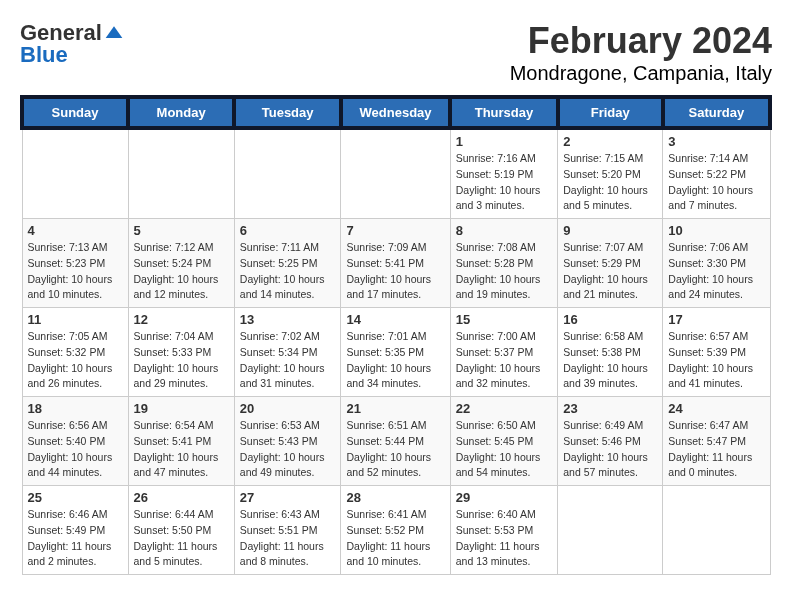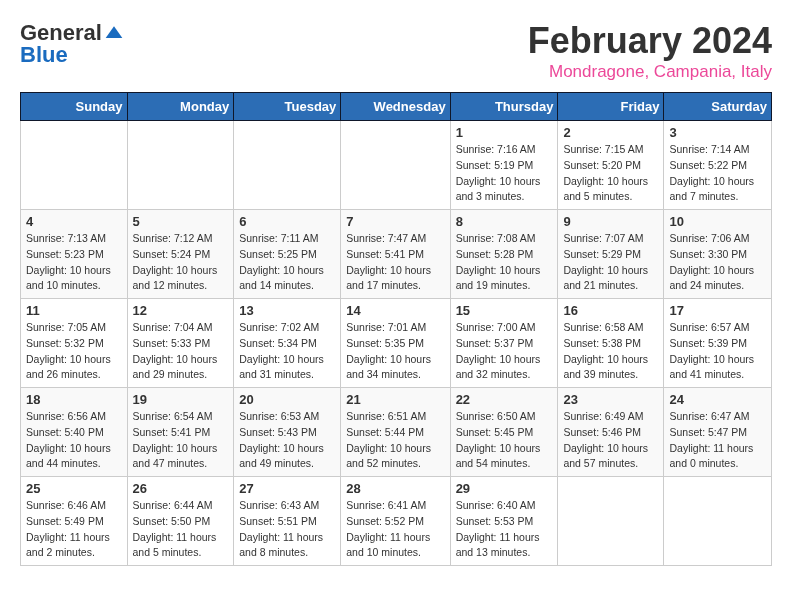--- a/index.html
+++ b/index.html
@@ -38,35 +38,35 @@
     .title-block {
       text-align: right;
     }
     .month-title {
       font-size: 36px;
       font-weight: bold;
       color: #333;
       margin-left: 48px;
     }
     .location-title {
-      font-size: 17px;
-      color: #ec4899;
+      font-size: 20px;
+      color: #000000;
     }
     .calendar {
       width: 100%;
       border-collapse: collapse;
       font-size: 11px;
     }
     .calendar thead tr th {
       background-color: #2c6db5;
       color: #fff;
       padding: 6px 4px;
-      text-align: right;
+      text-align: center;
       font-size: 13px;
-      border: 1px solid #0f172a;
+      border: 4px solid #0f172a;
     }
     .calendar tbody tr td {
       border: 1px solid #ccc;
       padding: 4px 5px;
       vertical-align: top;
       width: 113px;
       min-height: 80px;
       background: #fff;
     }
     .calendar tbody tr:nth-child(even) td {
@@ -163,21 +163,21 @@
         </td>
         <td>
           <div class="day-number">6</div>
           <div class="day-info">Sunrise: 7:11 AM</div>
           <div class="day-info">Sunset: 5:25 PM</div>
           <div class="day-info">Daylight: 10 hours</div>
           <div class="day-info">and 14 minutes.</div>
         </td>
         <td>
           <div class="day-number">7</div>
-          <div class="day-info">Sunrise: 7:47 AM</div>
+          <div class="day-info">Sunrise: 7:09 AM</div>
           <div class="day-info">Sunset: 5:41 PM</div>
           <div class="day-info">Daylight: 10 hours</div>
           <div class="day-info">and 17 minutes.</div>
         </td>
         <td>
           <div class="day-number">8</div>
           <div class="day-info">Sunrise: 7:08 AM</div>
           <div class="day-info">Sunset: 5:28 PM</div>
           <div class="day-info">Daylight: 10 hours</div>
           <div class="day-info">and 19 minutes.</div>

